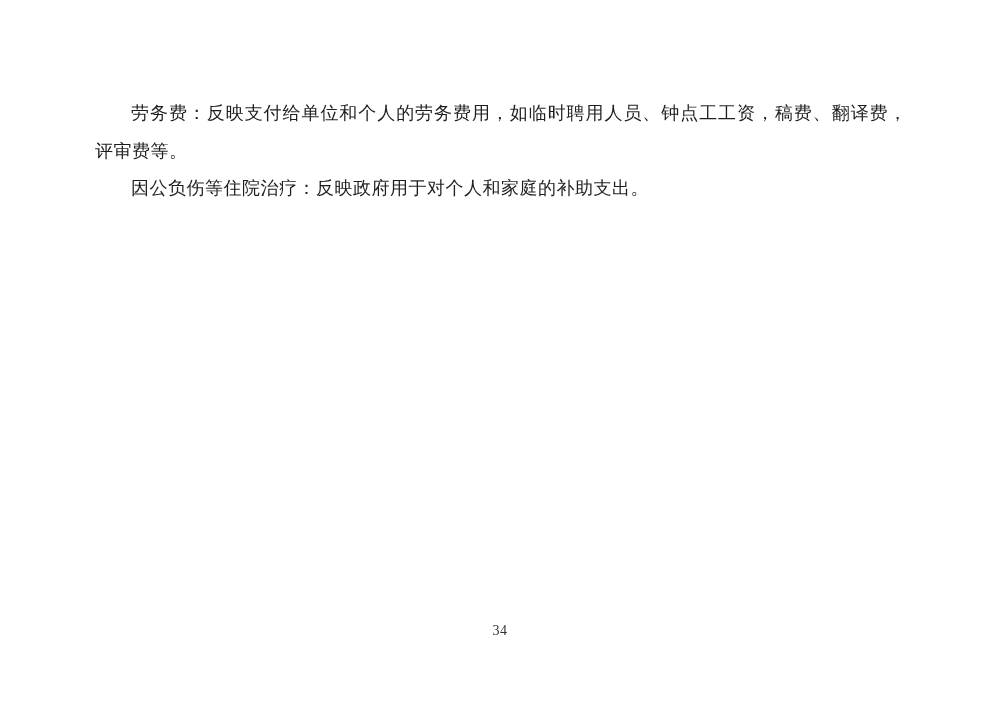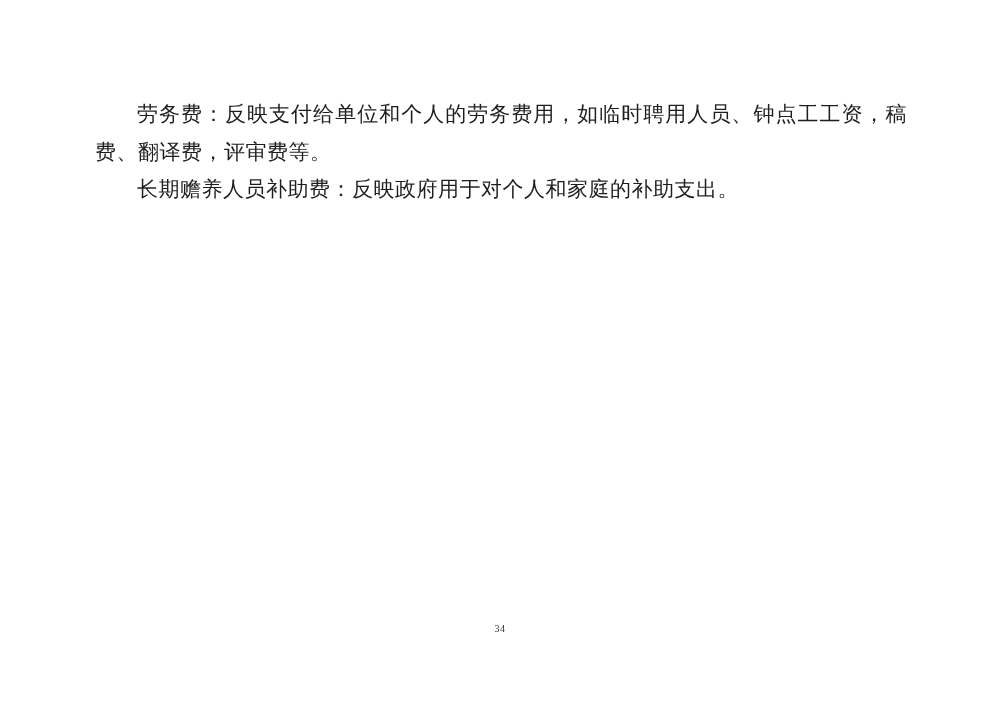--- a/index.html
+++ b/index.html
@@ -18,43 +18,44 @@
     position: absolute;
     inset: 0;
     background: #ffffff;
   }
   .content {
     position: absolute;
     left: 95px;
     top: 96px;
     width: 812px;
     color: #1e1e1e;
-    font-size: 21px;
+    font-size: 18px;
     line-height: 37.5px;
     text-align: justify;
     text-justify: inter-character;
     letter-spacing: 0.5px;
+    font-family: Liberation Mono, monospace;
   }
   .content p {
     margin: 0;
     text-indent: 2em;
   }
   .page-number {
     position: absolute;
     left: 0;
     right: 0;
     top: 623px;
     text-align: center;
-    font-size: 10px;
+    font-size: 14px;
     color: #333333;
     letter-spacing: 0.5px;
   }
 </style>
 </head>
 <body>
 
 <div class="page">
   <div class="content">
     <p>劳务费：反映支付给单位和个人的劳务费用，如临时聘用人员、钟点工工资，稿费、翻译费，评审费等。</p>
-    <p>长期赡养人员补助费：反映政府用于对个人和家庭的补助支出。</p>
+    <p>因公负伤等住院治疗：反映政府用于对个人和家庭的补助支出。</p>
   </div>
   <div class="page-number">34</div>
 </div>
 
 </body></html>

